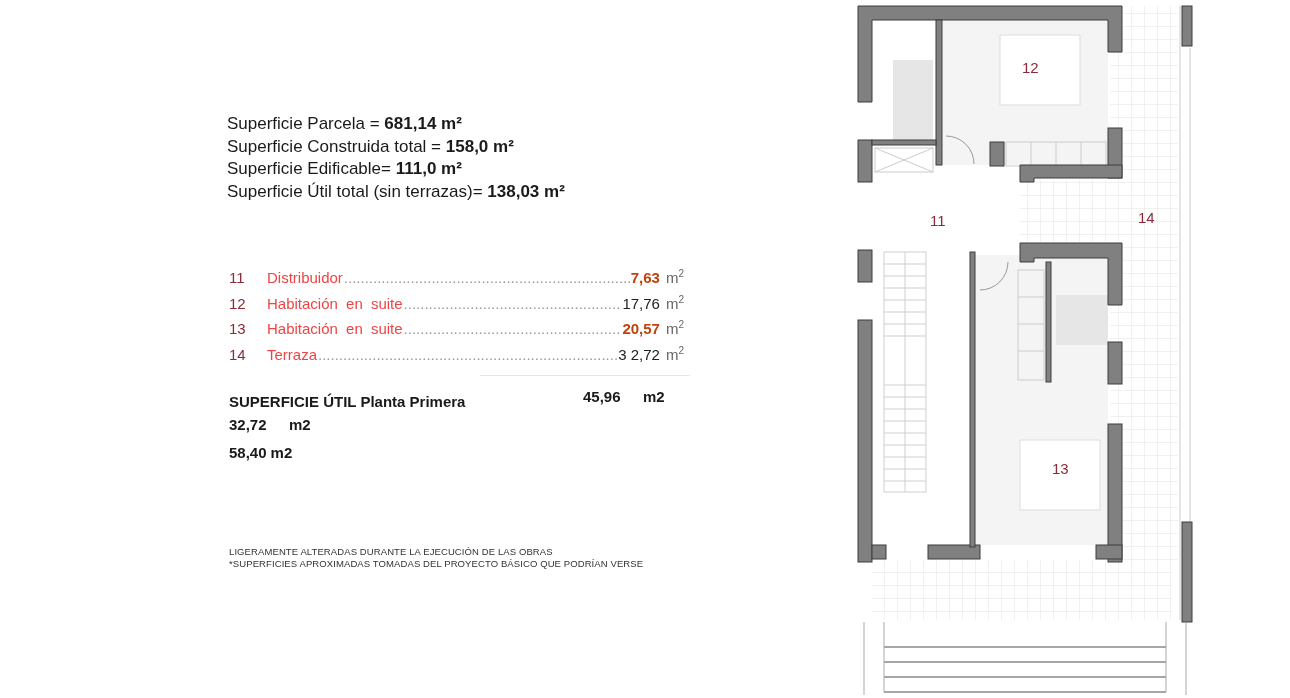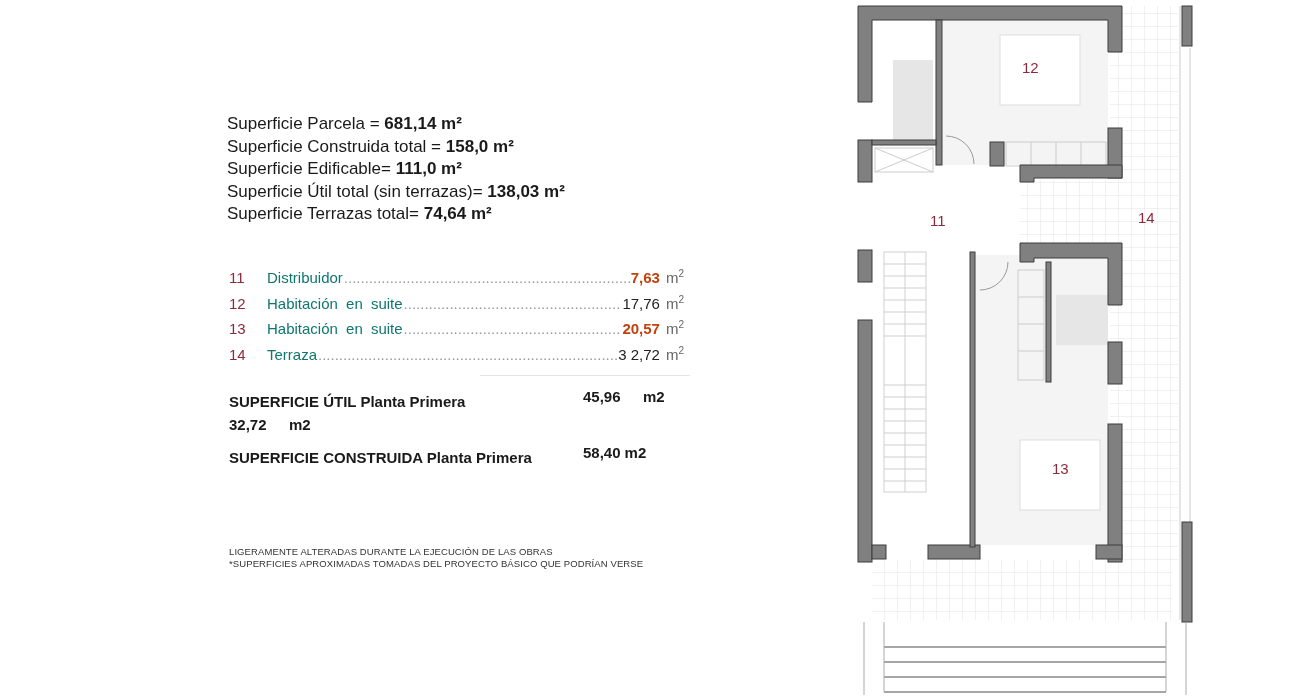--- a/index.html
+++ b/index.html
@@ -3,21 +3,21 @@
 <meta charset="utf-8">
 <style>
   html, body { margin:0; padding:0; background:#ffffff; }
   body { width:1290px; height:698px; position:relative; overflow:hidden; font-family:"Liberation Sans", sans-serif; color:#1a1a1a; }
   .summary { position:absolute; left:227px; top:113px; font-size:17px; line-height:22.5px; }
   .summary .row { white-space:nowrap; }
   .summary b { font-weight:bold; }
   .rooms { position:absolute; left:229px; top:262px; width:455px; font-size:15px; line-height:18.5px; }
   .room-row { display:flex; align-items:baseline; white-space:nowrap; }
   .room-num { width:38px; color:#8b2a3a; }
-  .room-name { color:#0f766e; word-spacing:4px;margin-top:7px; }
+  .room-name { color:#ef4444; word-spacing:4px;margin-top:7px; }
   .dots { flex:1; overflow:hidden; color:#999; letter-spacing:0px; margin:0 1px; }
   .dots::before { content:"........................................................................................................................................"; }
   .room-area { color:#222; }
   .room-area.light { color:#c2410c;font-weight:bold; }
   .room-unit { margin-left:6px; color:#666; }
   .room-unit sup { font-size:10px; }
   .sep { position:absolute; left:480px; top:375px; width:210px; height:1px; background:#e6e6e6; }
   .totals { position:absolute; left:229px; top:382px; width:470px; font-size:15px; font-weight:bold; }
   .tot-row { display:flex; height:28px; align-items:center; white-space:nowrap; }
   .tot-label { width:354px;margin-top:10px; }
@@ -29,21 +29,20 @@
   .roomlabel { font-family:"Liberation Sans", sans-serif; font-size:15px; fill:#8b2a3a; }
 </style>
 </head>
 <body>
 
 <div class="summary">
   <div class="row"><span>Superficie Parcela = </span><b>681,14 m²</b></div>
   <div class="row"><span>Superficie Construida total = </span><b>158,0 m²</b></div>
   <div class="row"><span>Superficie Edificable= </span><b>111,0 m²</b></div>
   <div class="row"><span>Superficie Útil total (sin terrazas)= </span><b>138,03 m²</b></div>
-  <div class="row"><span>Superficie Terrazas total= </span><b>74,64 m²</b></div>
 </div>
 
 <div class="rooms">
   <div class="room-row">
     <span class="room-num">11</span>
     <span class="room-name">Distribuidor</span>
     <span class="dots"></span>
     <span class="room-area light">7,63</span>
     <span class="room-unit"><span>m</span><sup>2</sup></span>
   </div>
@@ -76,21 +75,20 @@
   <div class="tot-row">
     <span class="tot-label">SUPERFICIE ÚTIL Planta Primera</span>
     <span class="tot-val">45,96</span>
     <span class="tot-unit">m2</span>
   </div>
   <div class="tot-row">
     <span class="tot-val">32,72</span>
     <span class="tot-unit">m2</span>
   </div>
   <div class="tot-row">
-    <span class="tot-label">SUPERFICIE CONSTRUIDA Planta Primera</span>
     <span class="tot-val" style="width:auto;margin-right:0">58,40</span>
     <span class="tot-unit" style="margin-left:4px">m2</span>
   </div>
 </div>
 
 <div class="notes">
   <div>LIGERAMENTE ALTERADAS DURANTE LA EJECUCIÓN DE LAS OBRAS</div>
   <div>*SUPERFICIES APROXIMADAS TOMADAS DEL PROYECTO BÁSICO QUE PODRÍAN VERSE</div>
 </div>
 

